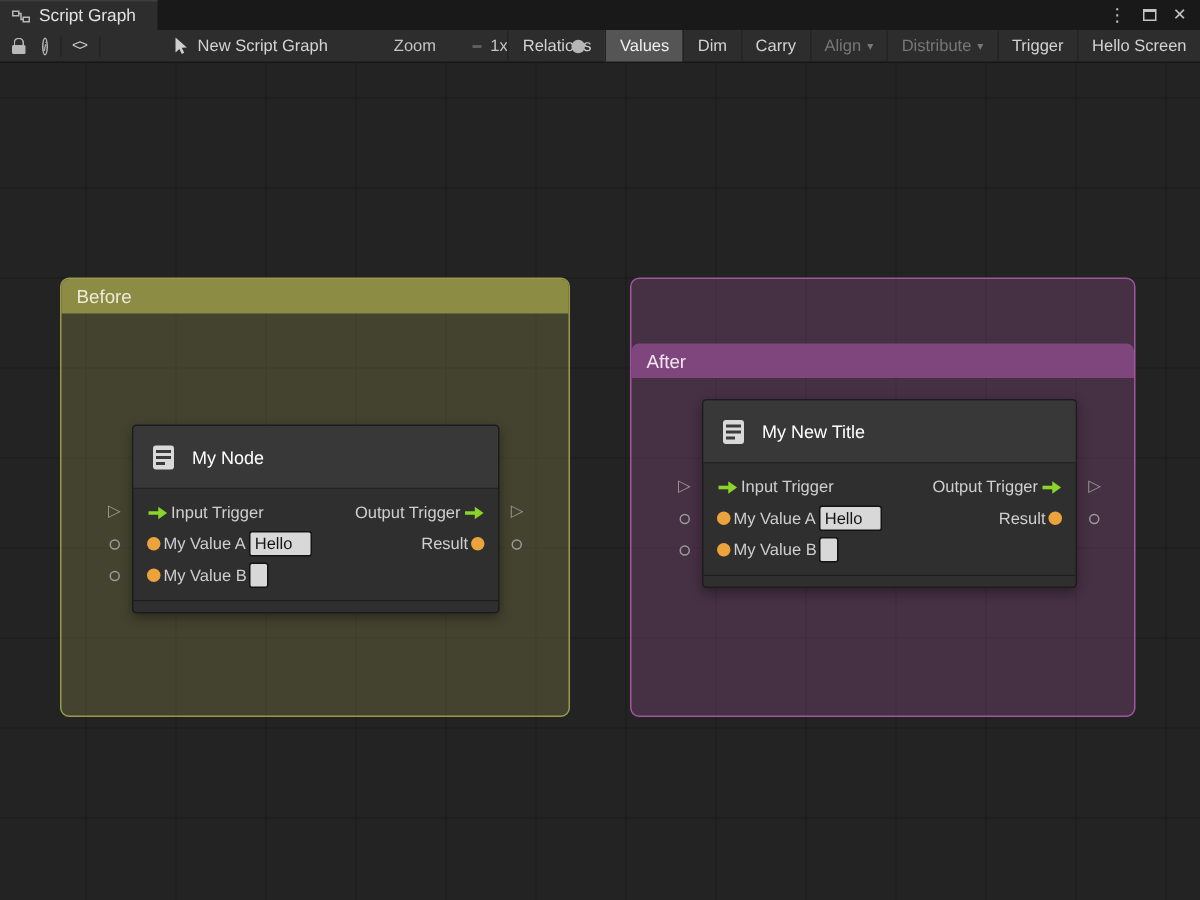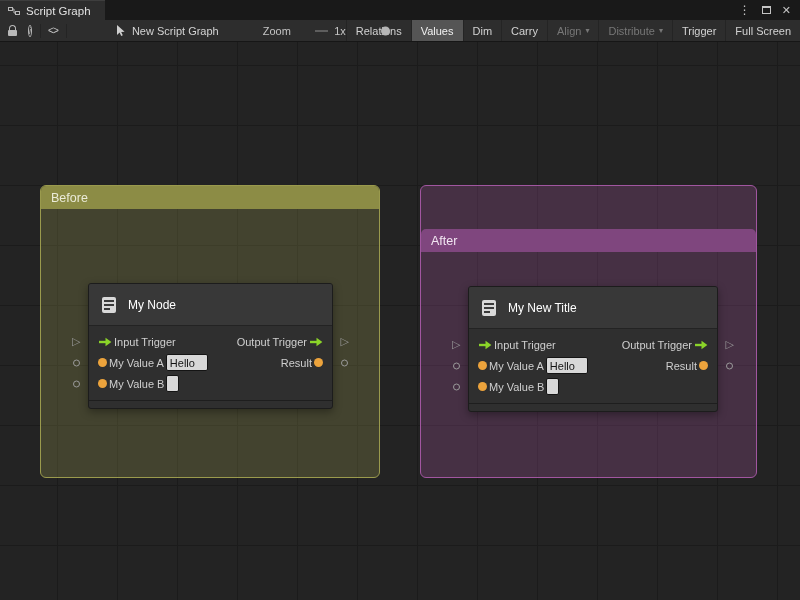--- a/index.html
+++ b/index.html
@@ -86,21 +86,21 @@
   .field.small { width:13px; padding:0; }
   .node-footer { border-top:1px solid #1e1e1e; height:8px; margin-top:3px;
                  border-radius:0 0 2px 2px; }
   .ext { position:absolute; color:#9a9a9a; }
   .ext.tri { font-size:11px; top:50%; transform:translateY(-54%); line-height:1; }
   .ext.tri.left { left:-17px; } .ext.tri.right { right:-17px; }
   .ext.circ { width:7px; height:7px; border:1px solid #9a9a9a; border-radius:50%;
               top:50%; transform:translateY(-50%); }
   .ext.circ.left { left:-16px; } .ext.circ.right { right:-16px; }
   .node1 { left:88px; top:241px; width:245px; }
-  .node2 { left:468px; top:244px; width:250px; }
+  .node2 { left:468px; top:224px; width:250px; }
   svg { display:block; }
 </style>
 </head>
 <body>
 
 <div class="window">
 
   <div class="tabbar">
     <div class="tab">
       <span>
@@ -148,21 +148,21 @@
       <span class="tb-btn">Carry</span>
       <span class="tb-btn disabled">
         <span>Align</span>
         <span class="dd-arrow">▾</span>
       </span>
       <span class="tb-btn disabled">
         <span>Distribute</span>
         <span class="dd-arrow">▾</span>
       </span>
       <span class="tb-btn">Trigger</span>
-      <span class="tb-btn">Full Screen</span>
+      <span class="tb-btn">Hello Screen</span>
     </div>
   </div>
 
   <div class="canvas">
 
     <div class="group before">
       <div class="group-header">
         <span>Before</span>
       </div>
     </div>

